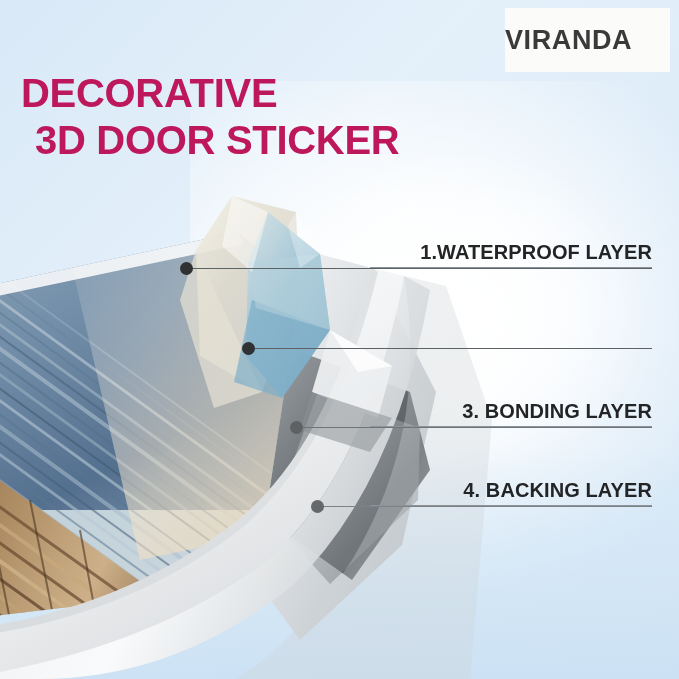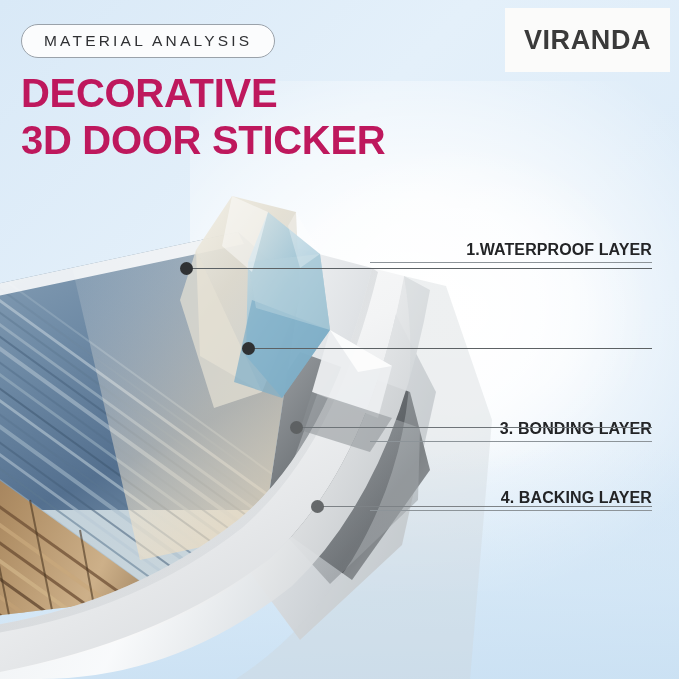--- a/index.html
+++ b/index.html
@@ -69,66 +69,66 @@
     position: absolute;
     left: 21px;
     top: 70px;
     color: #be185d;
     font-weight: 700;
     font-size: 40px;
     line-height: 47px;
     letter-spacing: -0.3px;
     white-space: nowrap;
   }
-  .title .line2 { display: block; }
+  .title .line2 { display: block; margin-left: 14px; }
 
   .brand-box {
     position: absolute;
     left: 505px;
     top: 8px;
     width: 165px;
     height: 64px;
     background: #fbfbfa;
     display: flex;
     align-items: center;
-    justify-content: center;
+    justify-content: flex-start;
   }
   .brand-text {
     color: #3a3a3a;
     font-weight: 700;
     font-size: 27px;
     letter-spacing: 0.6px;
   }
 
   
   .art { position: absolute; inset: 0; }
   .art svg { display: block; }
 
   
   .callout {
     position: absolute;
     right: 27px;
     width: 282px;
     text-align: right;
     color: #232426;
     font-weight: 700;
-    font-size: 16px;
+    font-size: 20px;
     letter-spacing: 0.1px;
     white-space: nowrap;
   }
   .callout .rule {
     margin-top: 3px;
     height: 1px;
     width: 100%;
     background: #8d9499;
   }
   .c1 { top: 241px; }
   .c2 { top: 321px; }
-  .c3 { top: 420px; }
-  .c4 { top: 479px; margin-top: 10px; }
+  .c3 { top: 400px; }
+  .c4 { top: 479px; }
 
   .leader {
     position: absolute;
     height: 1px;
     background: #5c6164;
   }
   .dot {
     position: absolute;
     width: 13px;
     height: 13px;
@@ -305,23 +305,20 @@
 
         <path d="M 330,330 L 392,366 L 378,418 L 312,392 Z" fill="#eceef0" opacity="0.95"></path>
         <path d="M 330,330 L 392,366 L 358,372 Z" fill="#ffffff" opacity="0.8"></path>
 
         <path d="M 312,392 L 392,418 L 370,452 L 300,430 Z" fill="#8a8f93" opacity="0.55"></path>
 
       </g>
     </svg>
   </div>
 
-  <div class="badge">
-    <span>MATERIAL ANALYSIS</span>
-  </div>
 
   <div class="title">
     <span>DECORATIVE</span>
     <span class="line2">3D DOOR STICKER</span>
   </div>
 
   <div class="brand-box">
     <span class="brand-text">VIRANDA</span>
   </div>
 

